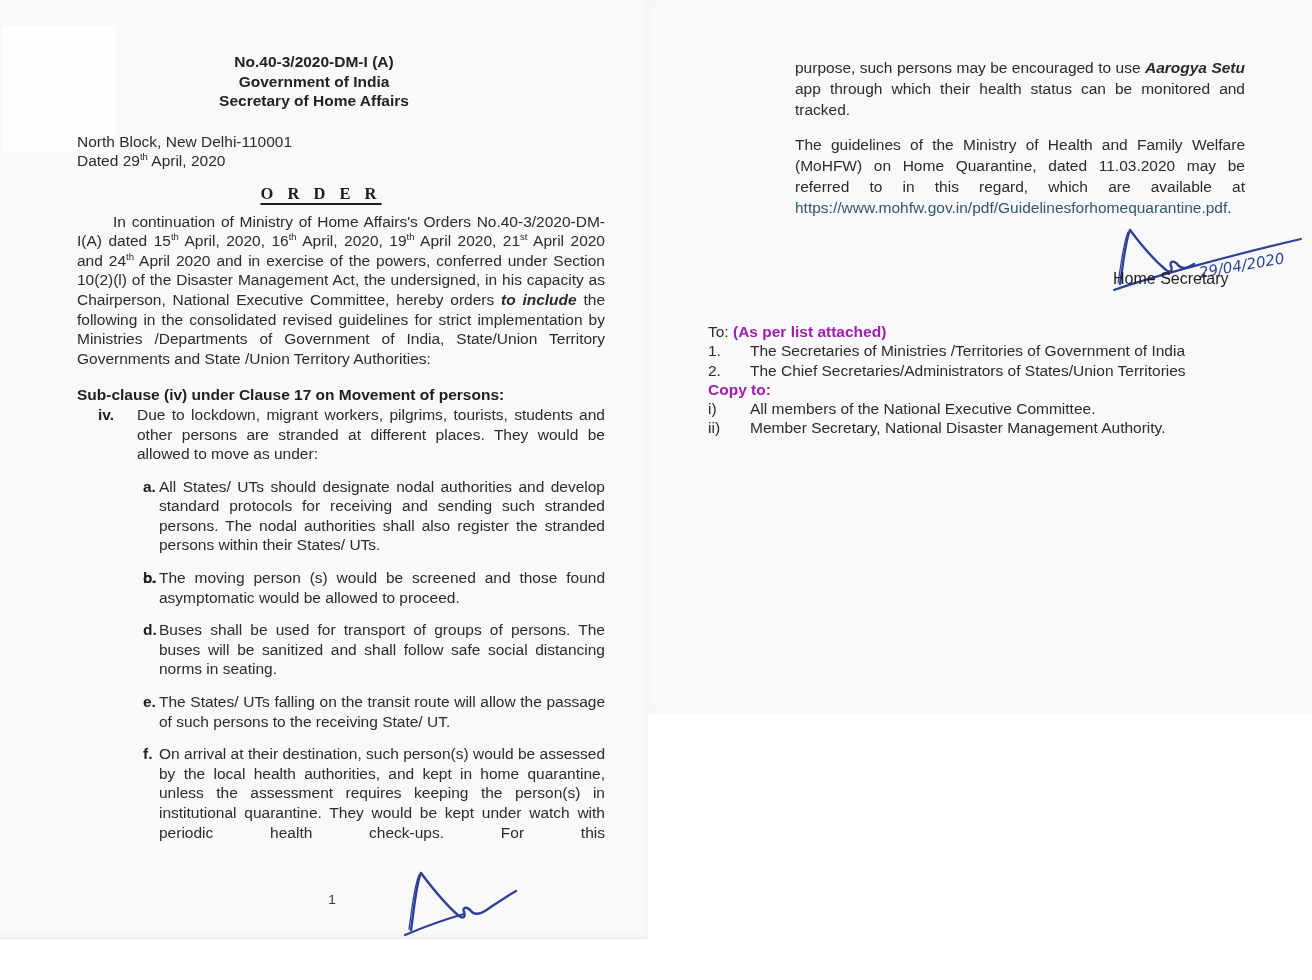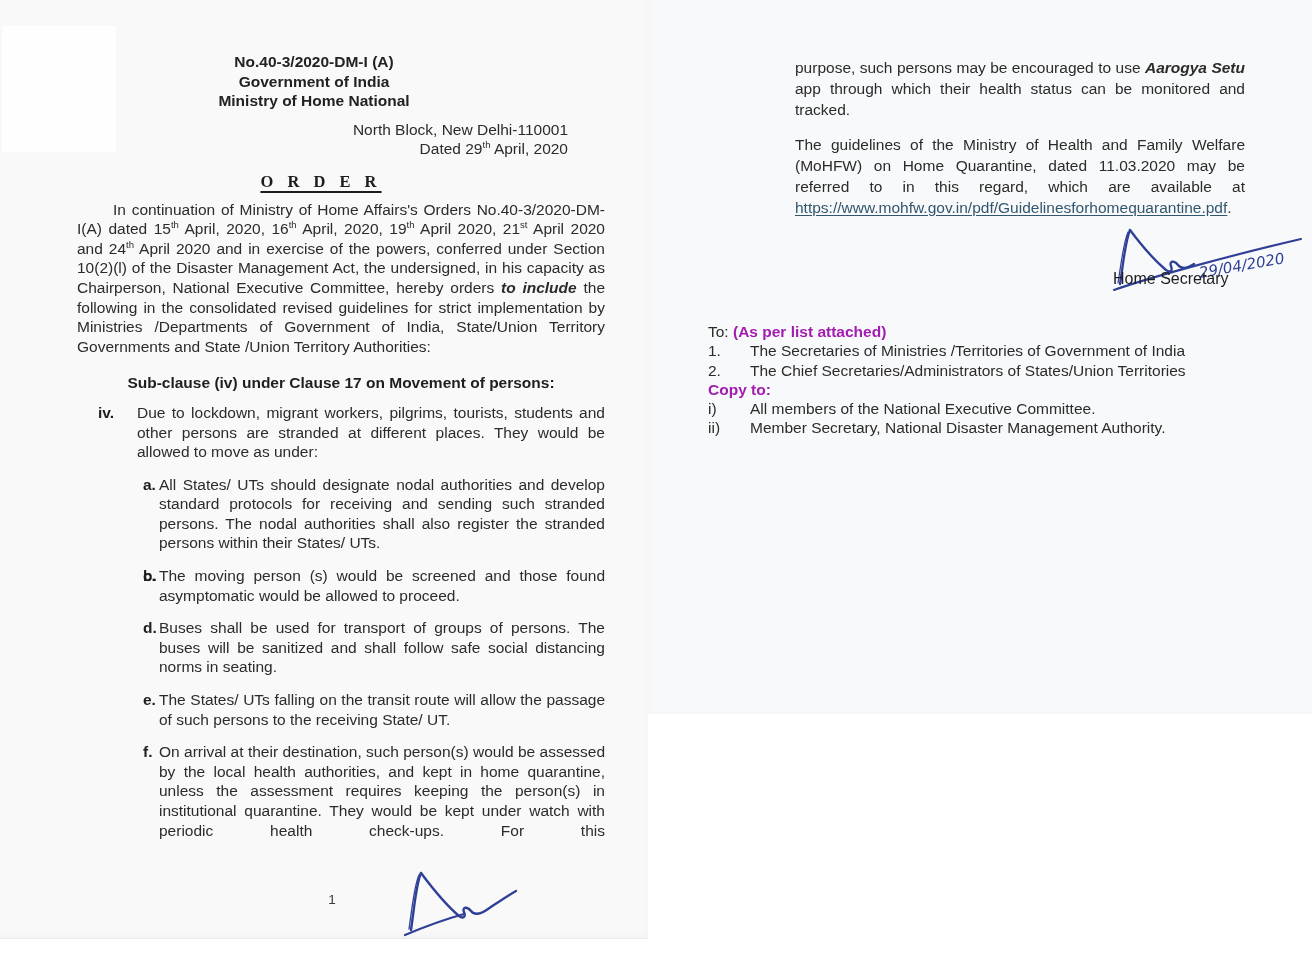--- a/index.html
+++ b/index.html
@@ -40,23 +40,22 @@
     font-size: 15.5px;
     line-height: 19.6px;
   }
   .doc-header {
     text-align: center;
     padding-right: 54px;
     font-weight: bold;
     color: #222;
   }
   .address-block {
-    text-align: right;
     padding-right: 37px;
-    margin-top: 9px;
+    margin-top: 21px;
   }
   .order-title {
     text-align: center;
     padding-right: 40px;
     margin-top: 13px;
     font-weight: bold;
     font-size: 16.5px;
     letter-spacing: 5px;
     color: #1d1d1d;
     font-family: Liberation Serif, serif;
@@ -68,32 +67,31 @@
   }
   .body-para {
     margin-top: 8px;
     text-align: justify;
     text-indent: 36px;
   }
   .subclause-heading {
     margin-top: 17px;
     font-weight: bold;
     color: #1e1e1e;
-    text-align: center;
   }
   .hang-item {
     position: relative;
     text-align: justify;
   }
   .hang-item .marker {
     position: absolute;
     font-weight: bold;
     color: #1e1e1e;
   }
-  .item-iv { margin-top: 10px; padding-left: 60px; }
+  .item-iv { margin-top: 0; padding-left: 60px; }
   .item-iv .marker { left: 21px; }
   .item-letter { margin-top: 13px; padding-left: 82px; }
   .item-letter .marker { left: 66px; }
   .justify-last { text-align-last: justify; }
   .page-number {
     position: absolute;
     left: 322px; top: 892px;
     width: 20px;
     text-align: center;
     font-size: 13.5px;
@@ -143,36 +141,35 @@
   .dist-row {
     display: grid;
     grid-template-columns: 42px 1fr;
   }
   .bold { font-weight: bold; color: #a21caf; }
   
   .s-sup { font-size: 9.5px; vertical-align: 6px; line-height: 0; }
   .s-bi { font-weight: bold; font-style: italic; }
   .s-link {
     color: var(--link, #33566f);
-    text-decoration: underline;
     text-underline-offset: 2px;
     overflow-wrap: anywhere;
   }
 </style>
 </head>
 <body>
 
 <div class="page" id="page1">
   <div class="scan-artifact"></div>
 
   <div class="p1-content">
     <div class="doc-header">
       <div>No.40-3/2020-DM-I (A)</div>
       <div>Government of India</div>
-      <div>Ministry of Home National</div>
+      <div>Secretary of Home Affairs</div>
     </div>
 
     <div class="address-block">
       <div>North Block, New Delhi-110001</div>
       <div><span>Dated  29</span><span class="s-sup">th</span><span> April, 2020</span></div>
     </div>
 
     <div class="order-title">
       <span>O R D E R</span>
     </div>

